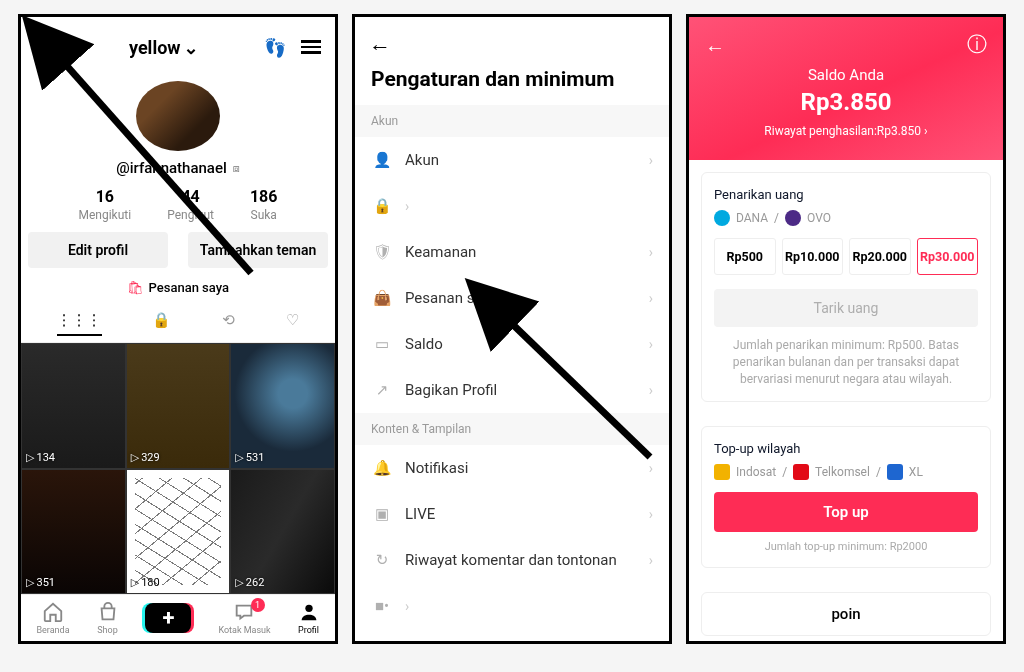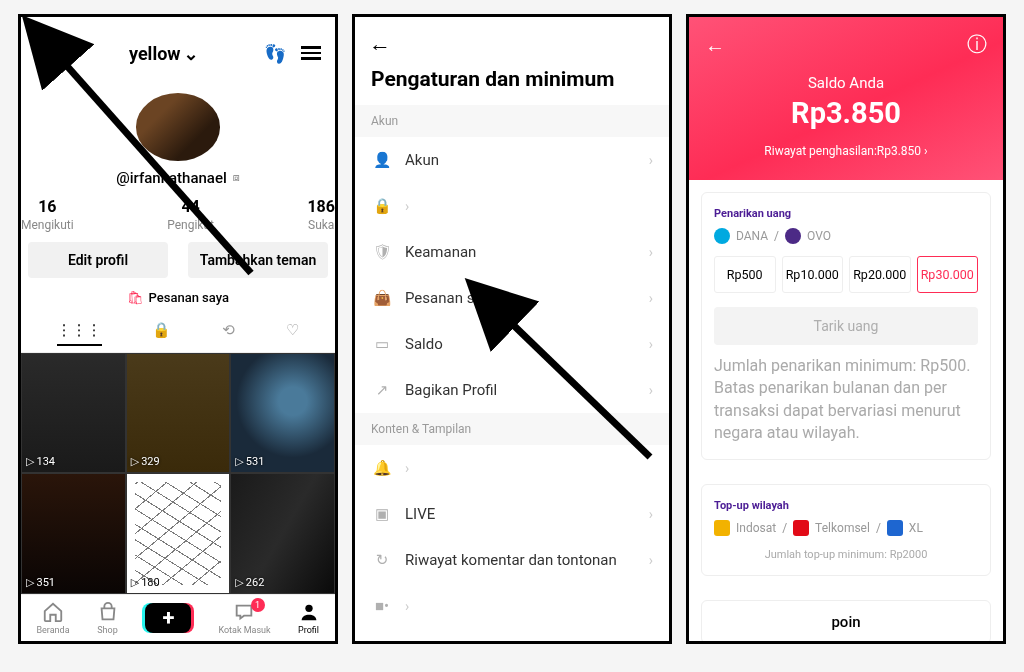--- a/index.html
+++ b/index.html
@@ -1,30 +1,30 @@
 <!DOCTYPE html>
 <html><head>
 <meta charset="utf-8">
 <style>
   *{box-sizing:border-box;margin:0;padding:0;font-family:-apple-system,BlinkMacSystemFont,"Segoe UI",Roboto,Helvetica,Arial,sans-serif}
   body{background:#f5f5f5;display:flex;align-items:center;justify-content:center;padding:14px}
   .wrap{display:flex;gap:14px}
   .phone{width:320px;height:630px;background:#fff;border:3px solid #000;position:relative;overflow:hidden;display:flex;flex-direction:column}
   
-  .p1-head{display:flex;align-items:center;justify-content:space-between;padding:22px 14px}
+  .p1-head{display:flex;align-items:center;justify-content:space-between;padding:16px 14px}
   .coin{width:28px;height:28px;border-radius:50%;background:#ffc107;display:flex;align-items:center;justify-content:center;color:#fff;font-size:10px;font-weight:700}
   .p1-title{font-weight:700;font-size:18px;display:flex;align-items:center;gap:3px}
   .head-right{display:flex;align-items:center;gap:14px}
   .fs-icon{font-size:18px;font-weight:700}
   .hamb{display:flex;flex-direction:column;gap:3px}
   .hamb span{width:20px;height:2.5px;background:#000}
   .avatar{width:84px;height:84px;border-radius:50%;background:linear-gradient(135deg,#6b4423 30%,#2b1a0d 70%);margin:4px auto 8px;display:block}
   .handle-row{display:flex;align-items:center;justify-content:center;gap:6px;font-weight:500;font-size:15px}
   .qr{font-size:11px;color:#777}
-  .stats{display:flex;justify-content:space-between;gap:36px;margin:10px 0}
+  .stats{display:flex;justify-content:center;gap:36px;margin:10px 0}
   .stat{text-align:center}
   .stat .n{font-weight:700;font-size:16px}
   .stat .l{color:#888;font-size:12px;margin-top:2px}
   .btns{display:flex;gap:20px;justify-content:center;padding:0 7px}
   .btn1{flex:1;background:#f1f1f1;border-radius:4px;padding:10px;text-align:center;font-weight:600;font-size:14px}
   .orders{display:flex;align-items:center;justify-content:center;gap:5px;margin:12px 0 10px;font-size:13px;font-weight:500}
   .bag-red{color:#fe2c55;font-size:13px}
   .tabs4{display:flex;justify-content:space-around;padding:6px 10px;border-bottom:1px solid #eee;color:#999;font-size:15px}
   .tabs4 .active{color:#000;border-bottom:2px solid #000;padding-bottom:5px}
   .grid{display:grid;grid-template-columns:1fr 1fr 1fr;height:300px}
@@ -54,32 +54,32 @@
   .p2-title{font-size:21px;font-weight:700}
   .sect{background:#f7f7f7;color:#9a9a9a;font-size:12px;padding:9px 16px}
   .row{display:flex;align-items:center;gap:14px;padding:14px 16px 14px 18px;background:#fff;font-size:15px;color:#333}
   .row .ic{width:18px;color:#b0b0b0;text-align:center;font-size:15px}
   .row .lbl{flex:1}
   .row .chev{color:#ccc;font-size:14px}
   .row + .row{border-top:none}
   
   .pink{background:linear-gradient(155deg,#ff5277 0%,#fe2c55 55%,#ff5277 100%);color:#fff;padding:14px 16px 22px;position:relative}
   .pink .top{display:flex;justify-content:space-between;align-items:center;font-size:20px}
-  .pink .lbl{text-align:center;font-size:15px;margin-top:16px}
-  .pink .amt{text-align:center;font-size:29px;font-weight:700;margin-top:4px}
-  .pink .hist{text-align:center;font-size:12px;margin-top:14px}
+  .pink .lbl{text-align:center;font-size:15px;margin-top:8px}
+  .pink .amt{text-align:center;font-size:24px;font-weight:700;margin-top:4px}
+  .pink .hist{text-align:center;font-size:12px;margin-top:8px}
   .card{margin:12px;border:1px solid #eee;border-radius:6px;padding:14px 12px}
-  .card h4{font-size:11px;font-weight:700;color:#4c1d95;margin-bottom:8px}
+  .card h4{font-size:13px;font-weight:400;color:#0f172a;margin-bottom:8px}
   .prov{display:flex;gap:6px;align-items:center;font-size:12px;color:#999;margin-bottom:12px}
   .prov .circ{width:16px;height:16px;border-radius:50%}
   .wopts{display:flex;gap:6px;margin-bottom:14px}
-  .wopt{flex:1;border:1px solid #eee;border-radius:3px;padding:10px 2px;text-align:center;font-size:12.5px;font-weight:400}
+  .wopt{flex:1;border:1px solid #eee;border-radius:3px;padding:10px 2px;text-align:center;font-size:12.5px;font-weight:700}
   .wopt.sel{border-color:#fe2c55;color:#fe2c55}
   .graybtn{background:#f3f3f3;color:#aeaeae;text-align:center;padding:11px;border-radius:4px;font-size:14px;margin-bottom:10px}
-  .fine{color:#aaa;font-size:16px;text-align:left;line-height:1.4}
+  .fine{color:#aaa;font-size:12px;text-align:center;line-height:1.4}
   .pinkbtn{background:#fe2c55;color:#fff;text-align:center;padding:11px;border-radius:4px;font-size:15px;font-weight:600;margin-top:12px}
   .fine2{color:#aaa;font-size:11px;text-align:center;margin-top:8px}
   .poin{text-align:center;font-weight:500;padding:12px;margin:12px;border:1px solid #eee;border-radius:6px;font-size:15px}
 </style>
 </head>
 <body>
 
 <div class="wrap">
 
   <div class="phone">
@@ -256,20 +256,21 @@
           <span class="ic">↗</span>
                  <span class="lbl">Bagikan Profil</span>
                  <span class="chev">›</span>
         </div>
       </div>
 
     <div class="sect">Konten &amp; Tampilan</div>
     <div id="sect2">
         <div class="row">
           <span class="ic">🔔</span>
+                 <span class="lbl">Notifikasi</span>
                  <span class="chev">›</span>
         </div>
         <div class="row">
           <span class="ic">▣</span>
                  <span class="lbl">LIVE</span>
                  <span class="chev">›</span>
         </div>
         <div class="row">
           <span class="ic">↻</span>
                  <span class="lbl">Riwayat komentar dan tontonan</span>
@@ -332,19 +333,20 @@
       <div class="prov" id="carr">
           <span class="circ" style="background: rgb(242, 178, 0); border-radius: 3px;"></span>
           <span>Indosat</span>
           <span> / </span>
           <span class="circ" style="background: rgb(226, 10, 23); border-radius: 3px;"></span>
           <span>Telkomsel</span>
           <span> / </span>
           <span class="circ" style="background: rgb(30, 102, 208); border-radius: 3px;"></span>
           <span>XL</span>
         </div>
+      <div class="pinkbtn">Top up</div>
       <div class="fine2">Jumlah top-up minimum: Rp2000</div>
     </div>
 
     <div class="poin">poin</div>
 
   </div>
 </div>
 
 </body></html>

